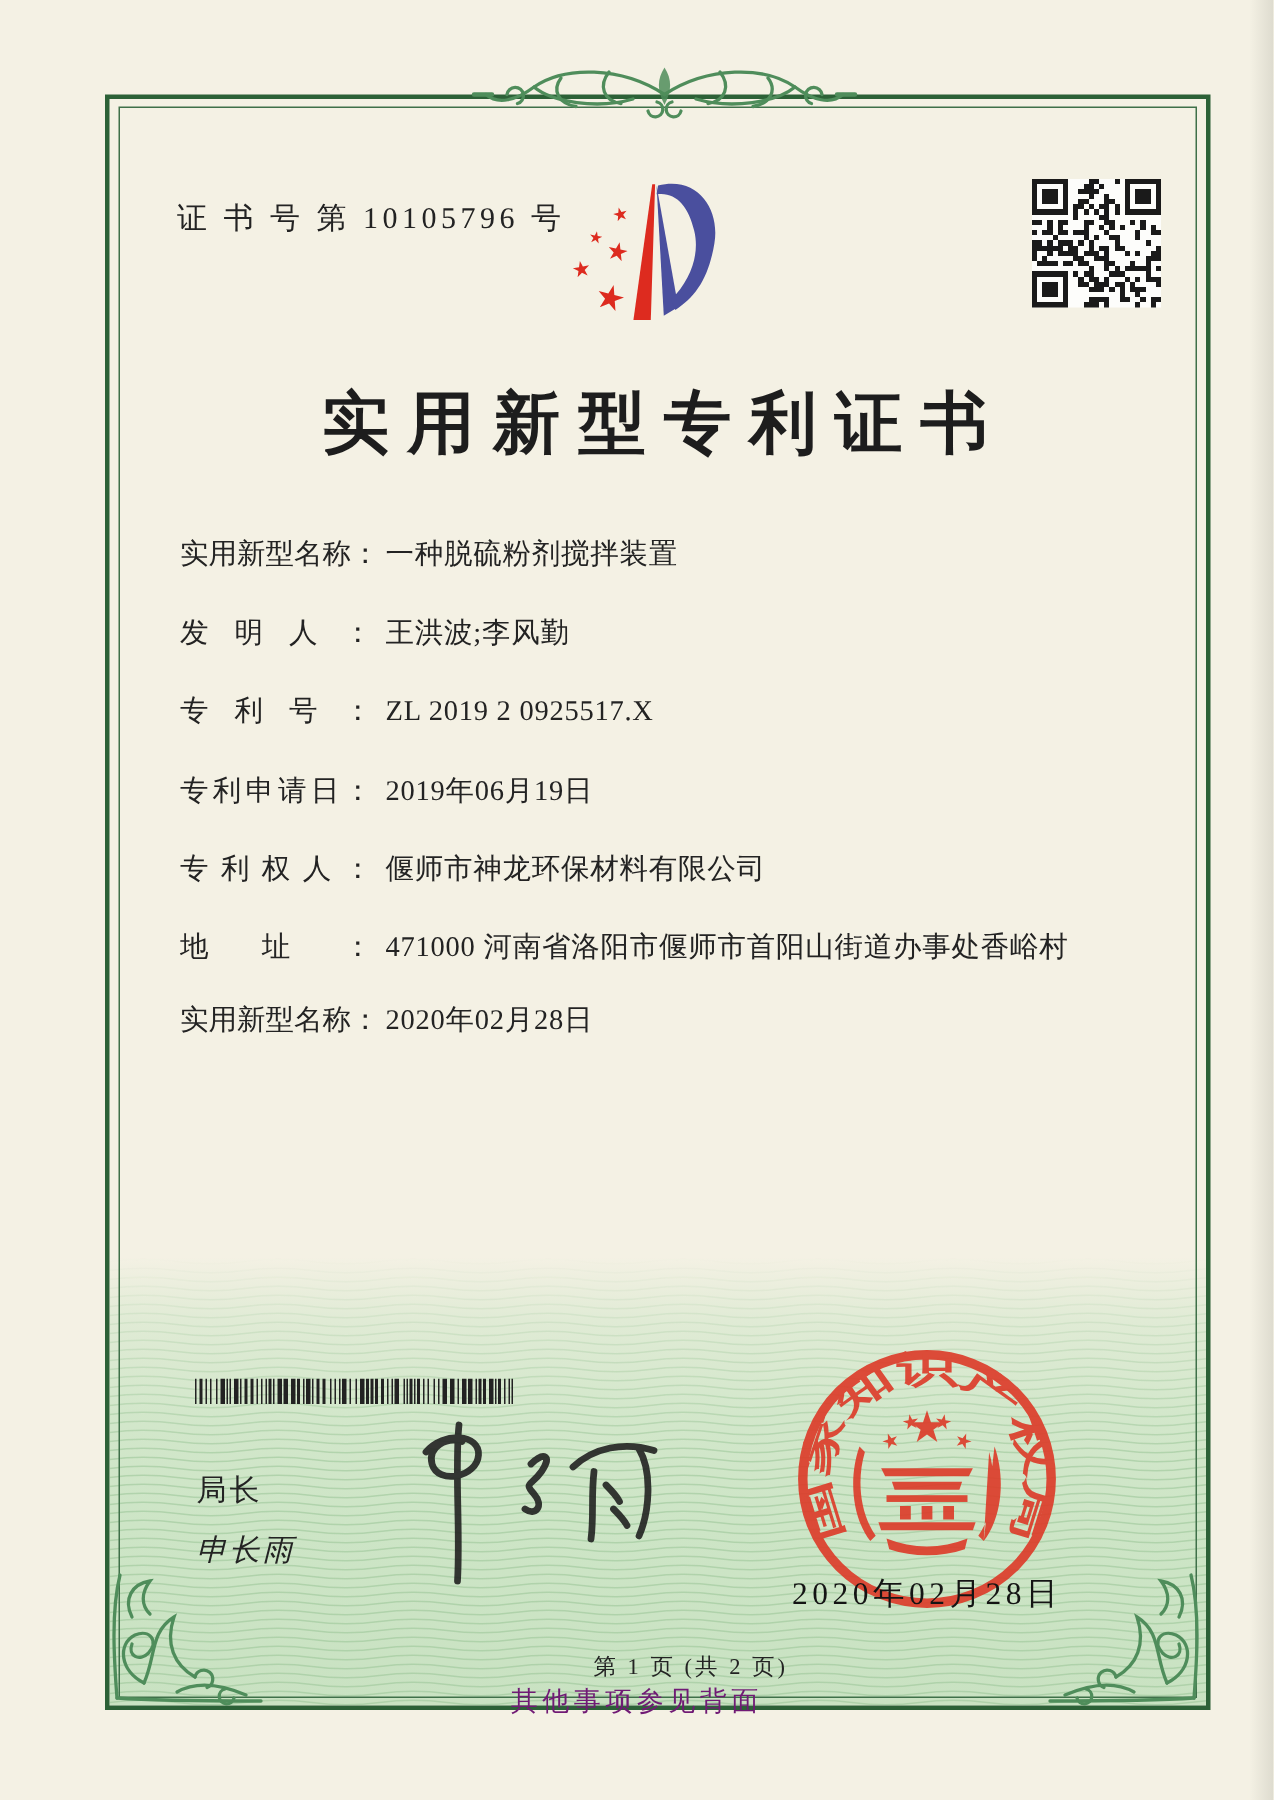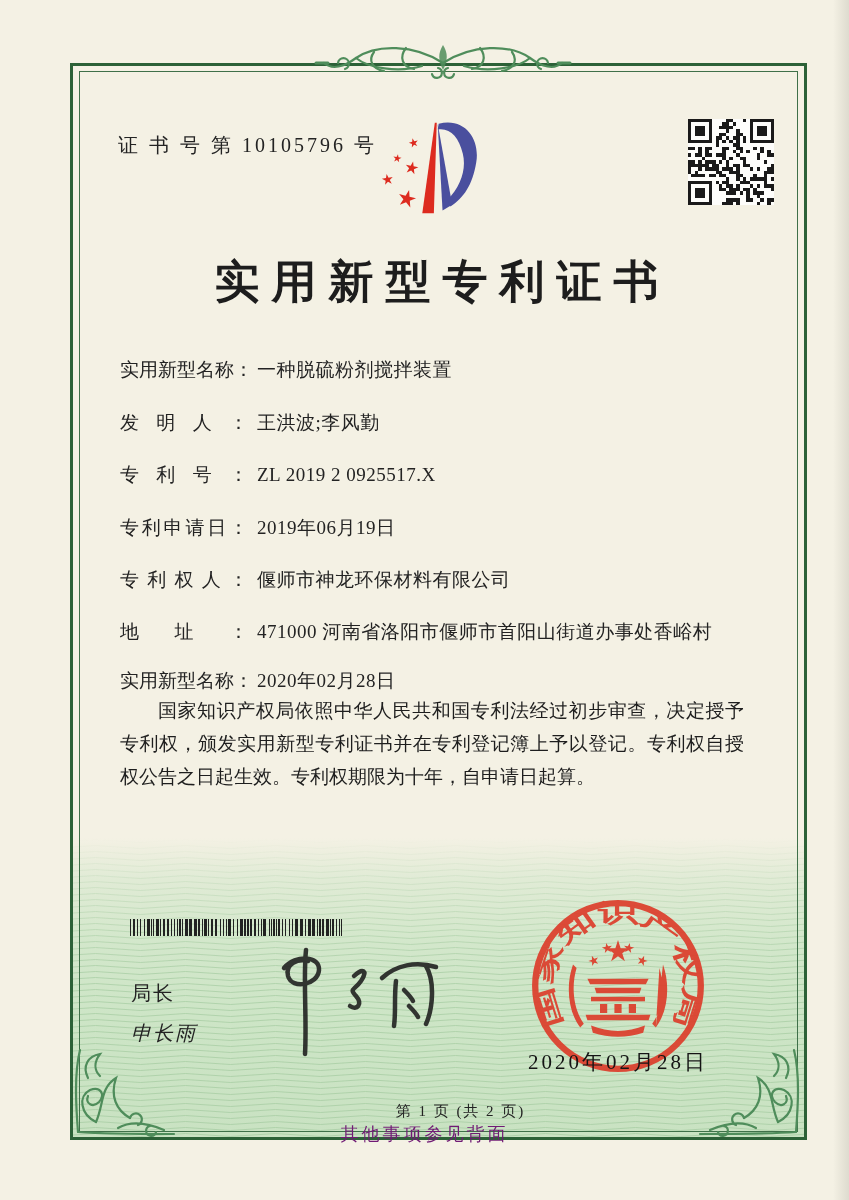--- a/index.html
+++ b/index.html
@@ -367,21 +367,20 @@
 </div>
 <div class="abs row r6">
   <span class="flabel">地址：</span><span class="fvalue">471000 河南省洛阳市偃师市首阳山街道办事处香峪村</span>
 </div>
 
 <div class="abs row grant">
   <span class="flabel">实用新型名称：</span><span class="fvalue">2020年02月28日</span>
 </div>
 
 <div class="abs bodytext">
-  <p>国家知识产权局依照中华人民共和国专利法经过初步审查，决定授予专利权，颁发实用新型专利证书并在专利登记簿上予以登记。专利权自授权公告之日起生效。专利权期限为十年，自申请日起算。</p>
 </div>
 
 <svg class="abs barcode" id="bcsvg" width="216" height="17">
     <rect x="0" y="0" width="1" height="17" fill="#222"></rect>
     <rect x="3" y="0" width="2" height="17" fill="#222"></rect>
     <rect x="7" y="0" width="1" height="17" fill="#222"></rect>
     <rect x="10" y="0" width="1" height="17" fill="#222"></rect>
     <rect x="14" y="0" width="1" height="17" fill="#222"></rect>
     <rect x="17" y="0" width="3" height="17" fill="#222"></rect>
     <rect x="21" y="0" width="1" height="17" fill="#222"></rect>

